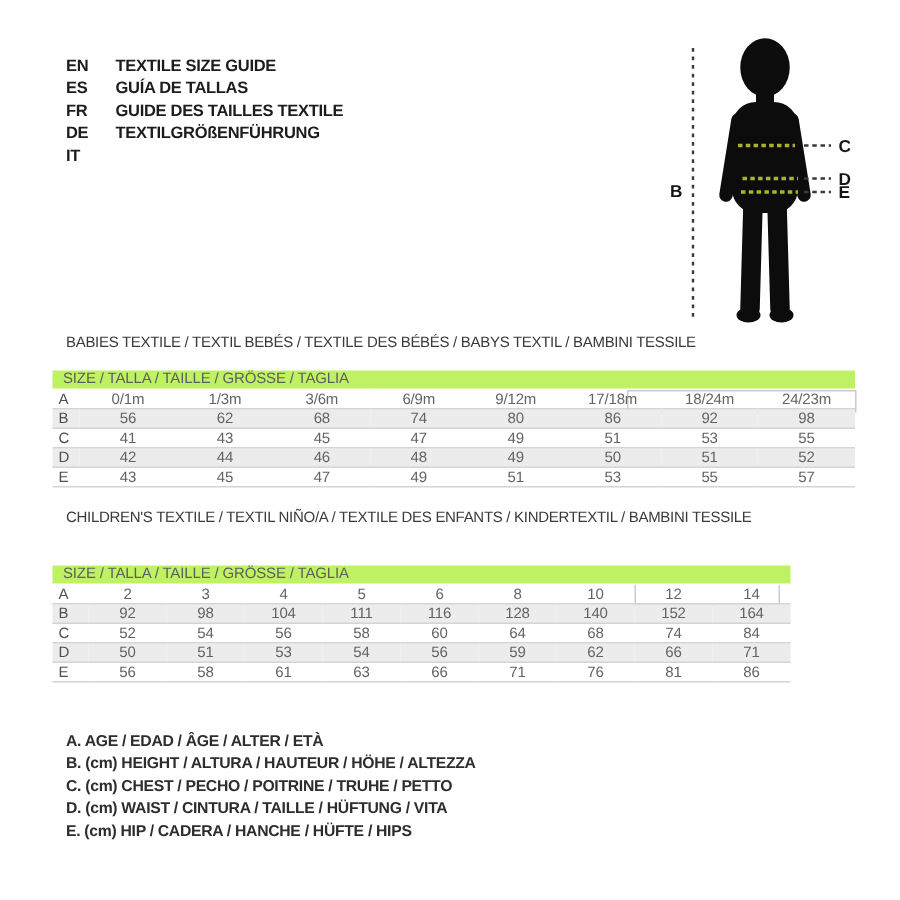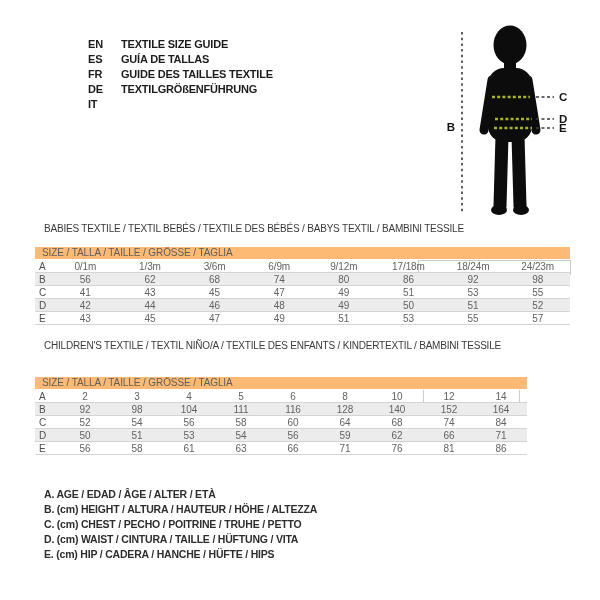--- a/index.html
+++ b/index.html
@@ -5,21 +5,21 @@
   * { margin:0; padding:0; box-sizing:border-box; }
   html,body { background:#fff; }
   body { font-family:"Liberation Sans", sans-serif; }
 
   .canvas {
     position:relative; width:600px; height:600px;
     background:#ffffff; overflow:hidden;
   }
 
   
-  .lang-list { position:absolute; left:44px; top:36px;margin-left:44px; }
+  .lang-list { position:absolute; left:44px; top:36px; }
   .lang-row { display:flex; height:15px; align-items:center;
               font-size:11px; font-weight:bold; color:#1c1c1c; letter-spacing:-0.2px; }
   .lang-code { width:33px; }
 
   
   .figure-svg { position:absolute; left:438px; top:24px; }
   .figure-svg text { font-family:"Liberation Sans", sans-serif; font-size:11.5px; font-weight:bold; fill:#151515; }
 
   
   .section-heading { position:absolute; font-size:10px; font-weight:normal;
@@ -33,21 +33,21 @@
   .wrap-children { left:35px; top:377px; width:492px; }
 
   .artifact-box { position:absolute; z-index:0; background:#ffffff; border:1px solid #cccccc; }
   .box-babies   { left:383px; top:13px; width:153px; height:15px; }
   .box-children { left:388px; top:12px; width:97px;  height:15px; }
 
   table.size-table { position:relative; z-index:1; width:100%;
                      border-collapse:collapse; table-layout:fixed;
                      font-size:10px; color:#636363; letter-spacing:-0.1px; }
   table.size-table thead th {
-    background:#fdba74; height:12px; font-weight:normal; font-size:10px;
+    background:#bef264; height:12px; font-weight:normal; font-size:10px;
     color:#5e5e5e; text-align:left; padding:0 0 1px 7px;
     border-bottom:1px solid #ffffff; letter-spacing:-0.1px; white-space:nowrap;
   }
   table.size-table tbody td { height:13px; padding:0; text-align:center;
                               border-bottom:1px solid #d4d4d4; background:transparent; }
   table.size-table tbody td.rowlabel { text-align:left; padding-left:4px; color:#4f4f4f; }
   table.size-table col.labelcol-babies   { width:18px; }
   table.size-table col.labelcol-children { width:24px; }
   table.size-table tbody tr:nth-child(even) td { background:#ececec; }
 

